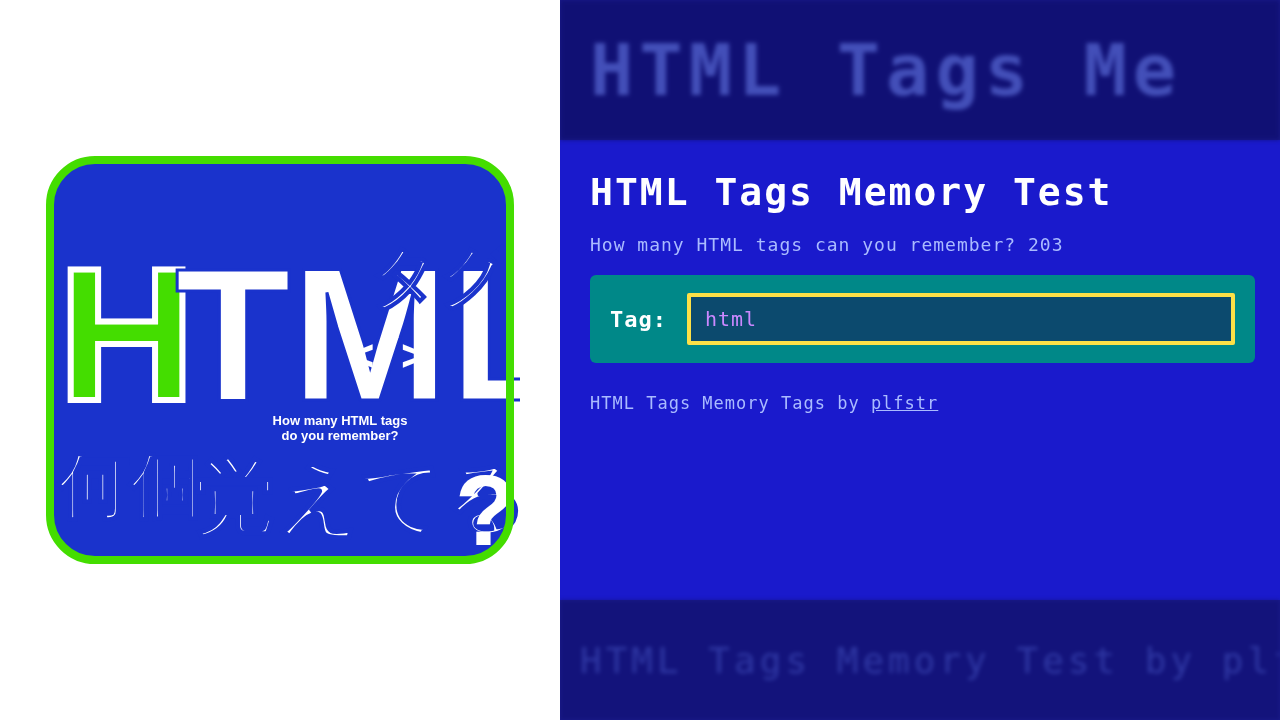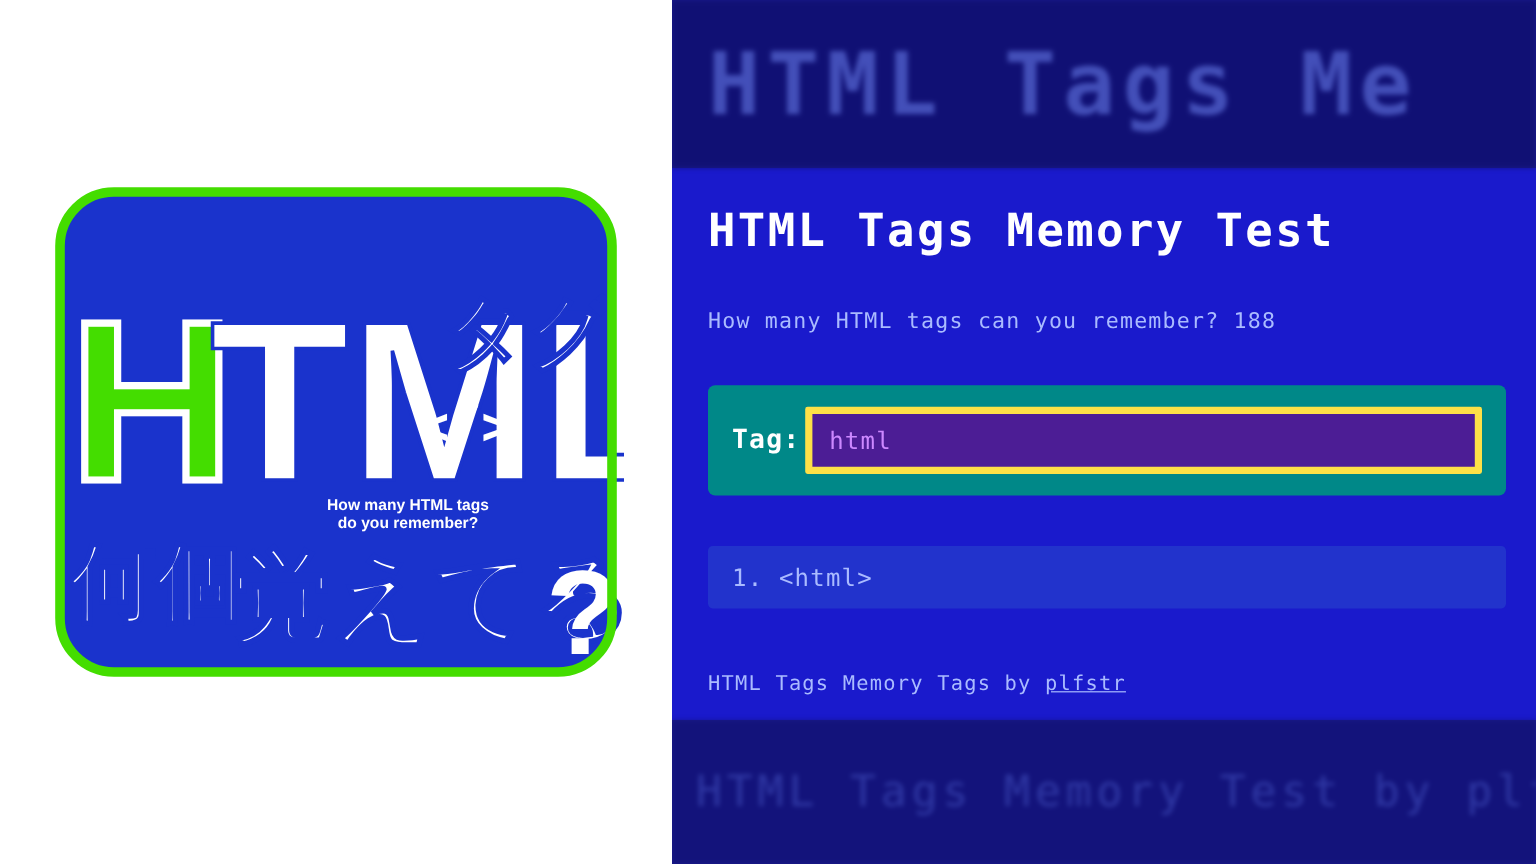--- a/index.html
+++ b/index.html
@@ -67,21 +67,20 @@
     }
 
     
     .main-content {
       flex: 1;
       background: #1a1acc;
       padding: 30px 25px 20px 30px;
       display: flex;
       flex-direction: column;
       gap: 20px;
-      justify-content: space-between;
     }
 
     .page-title {
       font-family: monospace;
       font-size: 38px;
       font-weight: bold;
       color: #ffffff;
       letter-spacing: 2px;
       white-space: nowrap;
     }
@@ -93,35 +92,35 @@
       letter-spacing: 1px;
     }
 
     
     .input-row {
       background: #008888;
       border-radius: 6px;
       padding: 18px 20px;
       display: flex;
       align-items: center;
-      gap: 4px;
+      gap: 20px;
     }
 
     .tag-label {
       font-family: monospace;
       font-size: 22px;
       color: #ffffff;
       font-weight: bold;
       letter-spacing: 1px;
     }
 
     .tag-input {
       flex: 1;
-      background: #4c1d95;
-      border: 6px solid #fde047;
+      background: #0c4a6e;
+      border: 4px solid #fde047;
       color: #cc88ff;
       font-family: monospace;
       font-size: 20px;
       padding: 10px 14px;
       outline: none;
       border-radius: 2px;
       letter-spacing: 1px;
     }
 
     
@@ -213,30 +212,27 @@
 <div class="right-panel">
 
   <div class="blurred-header">
     <span class="blurred-header-text">HTML  Tags  Me</span>
   </div>
 
   <div class="main-content">
 
     <h1 class="page-title">HTML Tags Memory Test</h1>
 
-    <p class="subtitle">How many HTML tags can you remember?  188</p>
+    <p class="subtitle">How many HTML tags can you remember?  203</p>
 
     <div class="input-row">
       <span class="tag-label">Tag:</span>
       <input class="tag-input" type="text" value="html" style="">
     </div>
 
-    <div class="answer-item">
-      <span class="answer-text">1.  &lt;html&gt;</span>
-    </div>
 
     <p class="footer">
       <span>HTML Tags Memory Tags by </span><a href="#">plfstr</a>
     </p>
 
   </div>
 
   <div class="blurred-footer">
     <span class="blurred-footer-text">HTML  Tags  Memory  Test  by  plfstr</span>
   </div>

